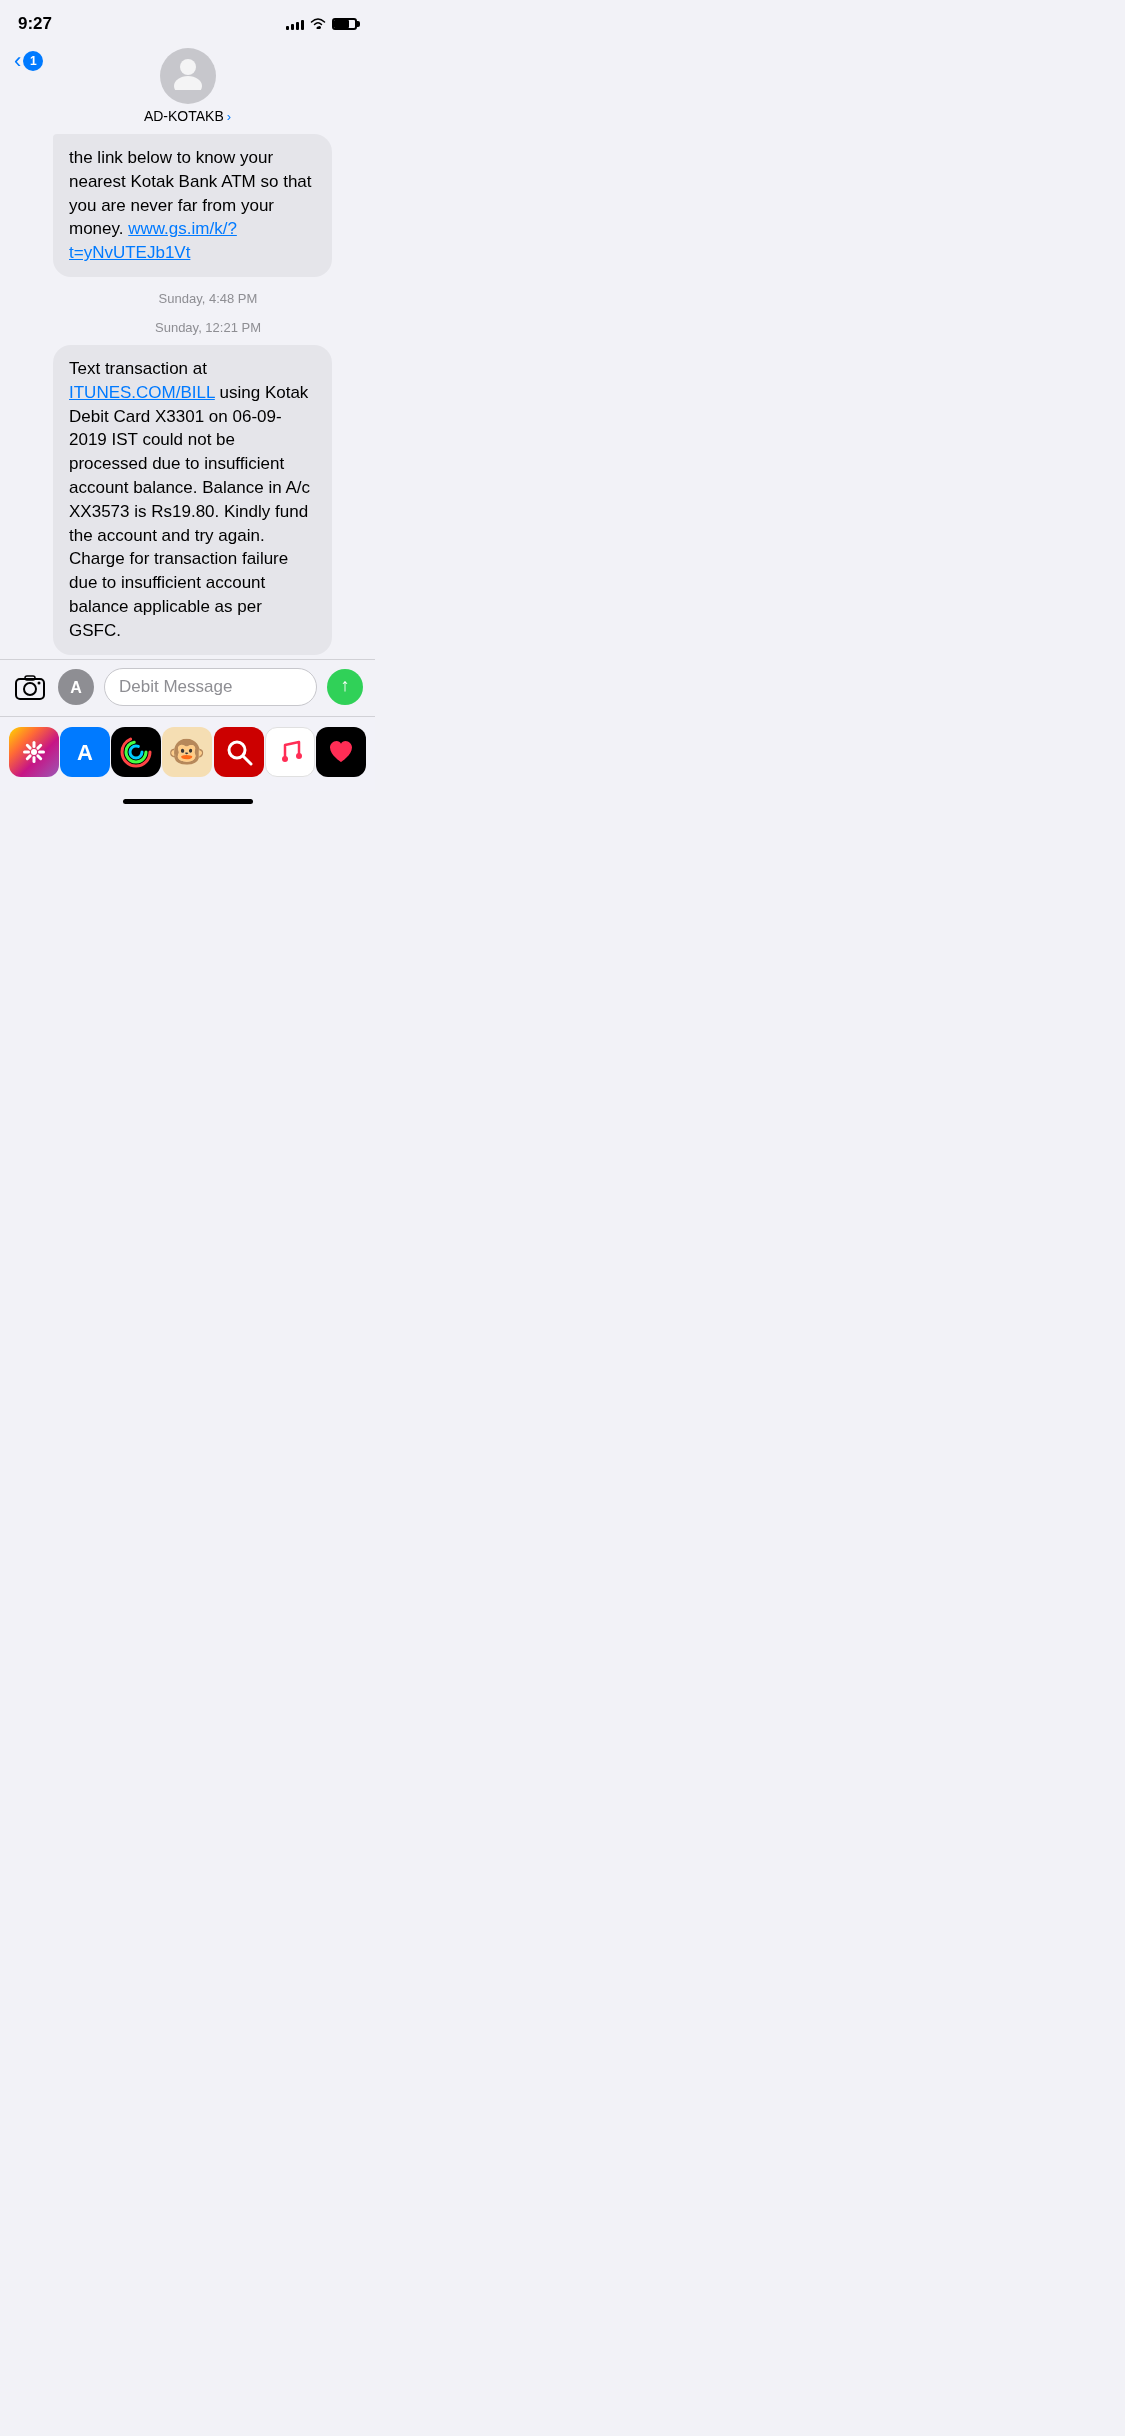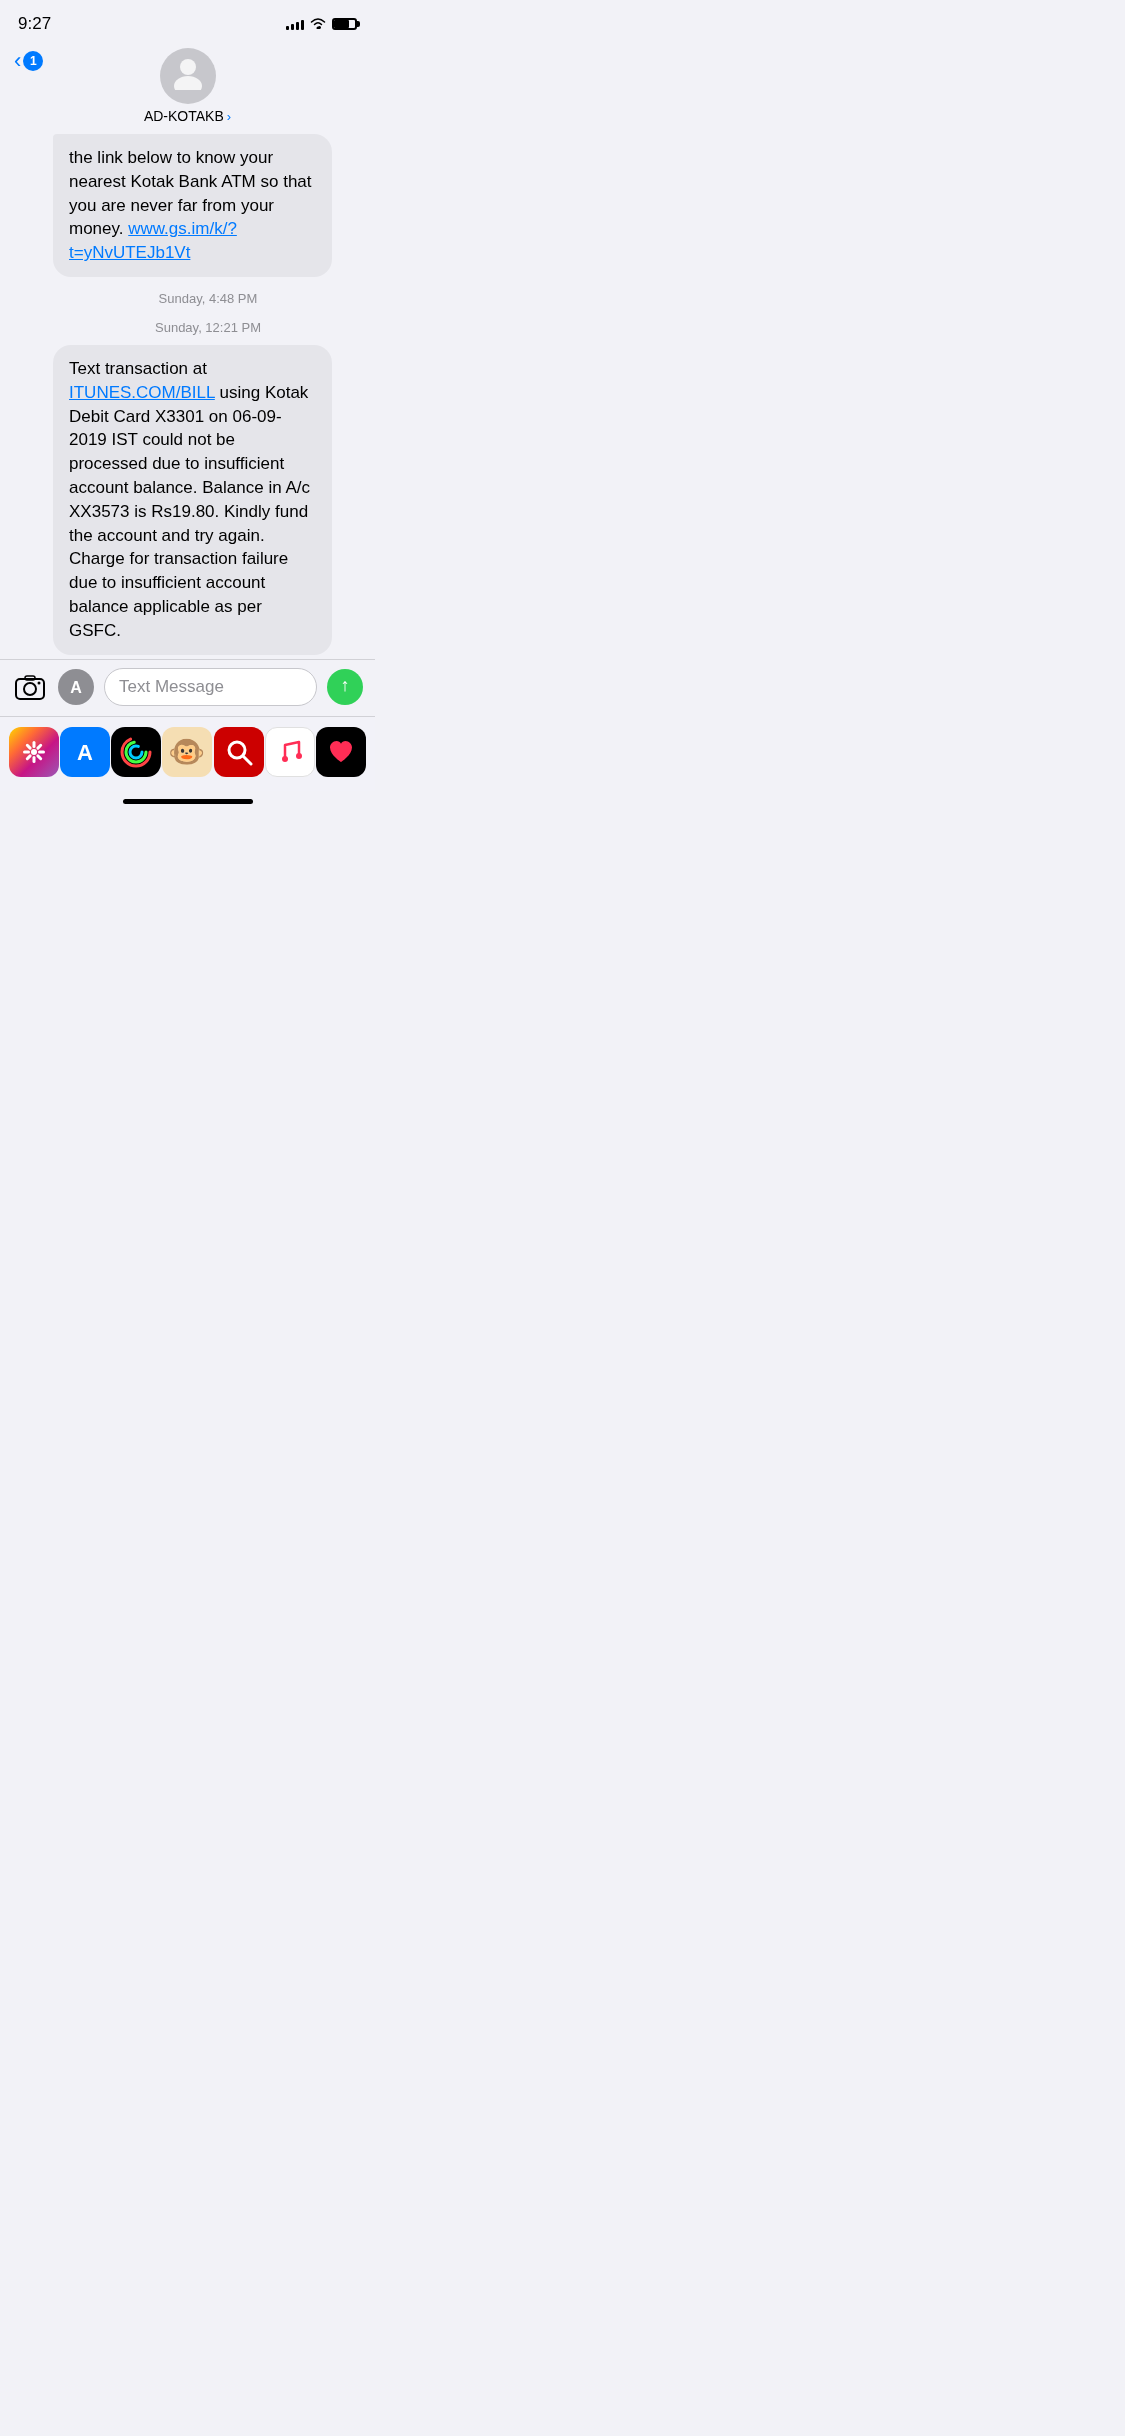--- a/index.html
+++ b/index.html
@@ -18,21 +18,21 @@
     .status-bar {
       display: flex;
       justify-content: space-between;
       align-items: center;
       padding: 14px 18px 8px 18px;
       background: #f2f2f7;
     }
 
     .status-time {
       font-size: 17px;
-      font-weight: 400;
+      font-weight: 700;
       color: #000;
     }
 
     .status-icons {
       display: flex;
       align-items: center;
       gap: 6px;
     }
 
     .signal-bars {
@@ -394,21 +394,21 @@
       <rect x="10" y="2" width="10" height="4" rx="2" stroke="#000" stroke-width="1.5"></rect>
       <circle cx="24" cy="9" r="1.5" fill="#000"></circle>
     </svg>
   </div>
   <div class="app-store-btn">
     <svg width="22" height="22" viewBox="0 0 22 22" fill="none">
       <text x="11" y="17" text-anchor="middle" font-size="16" font-weight="bold" fill="white" font-family="Arial">A</text>
     </svg>
   </div>
   <div class="text-input-container">
-    <span class="text-input-placeholder">Text Message</span>
+    <span class="text-input-placeholder">Debit Message</span>
   </div>
   <div class="send-btn">
     <span class="send-icon">↑</span>
   </div>
 </div>
 
 <div class="dock">
 
   <div class="dock-icon dock-photos">
     <svg width="30" height="30" viewBox="0 0 30 30">

